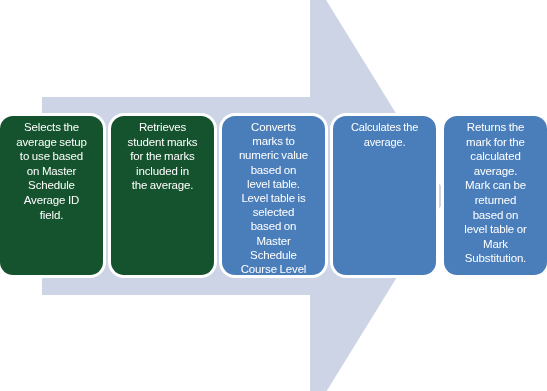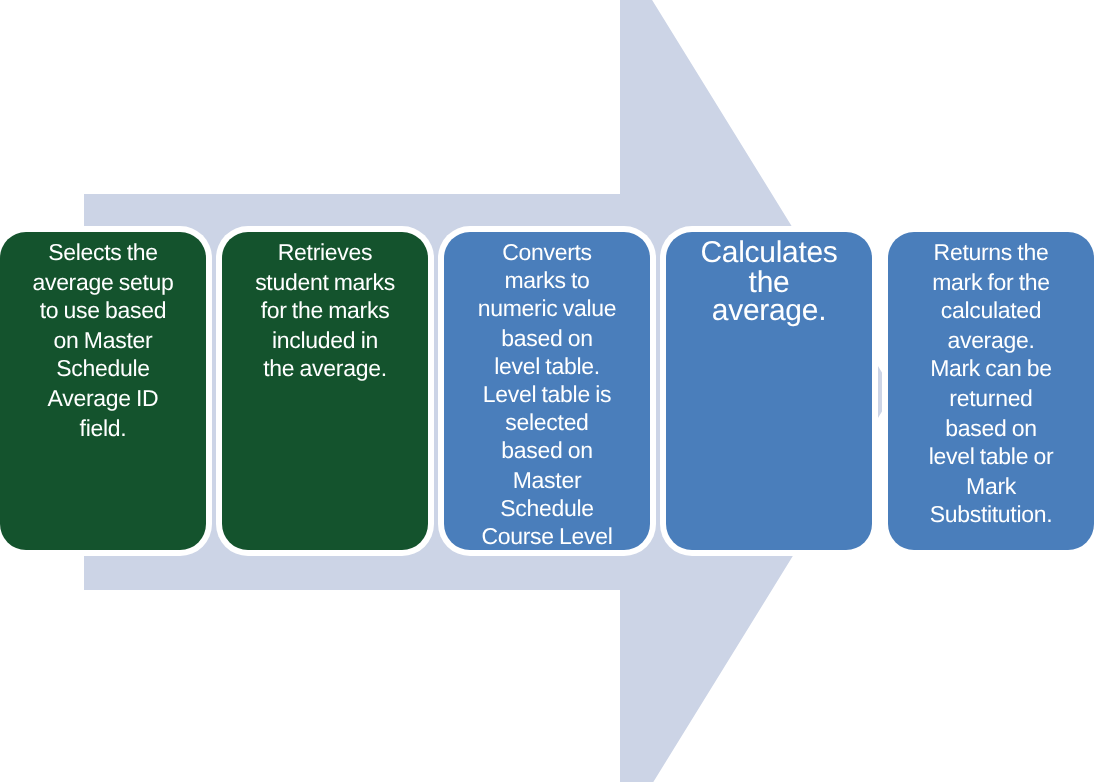--- a/index.html
+++ b/index.html
@@ -60,21 +60,21 @@
     text-align: center;
     letter-spacing: -0.15px;
     word-spacing: -0.4px;
     white-space: pre-line;
     margin: 0;
   }
   
   .step-box[data-index="0"] .step-text { font-size: 11.5px; }
   .step-box[data-index="1"] .step-text { font-size: 11.5px; }
   .step-box[data-index="2"] .step-text { font-size: 11.5px; line-height: 14.2px; }
-  .step-box[data-index="3"] .step-text { font-size: 15px; }
+  .step-box[data-index="3"] .step-text { font-size: 11px; }
   .step-box[data-index="4"] .step-text { font-size: 11.5px; }
   
   #page-edge {
     position: absolute;
     left: 0; top: 0;
     width: 547px; height: 391px;
     border-radius: 3px;
     box-sizing: border-box;
     pointer-events: none;
   }

